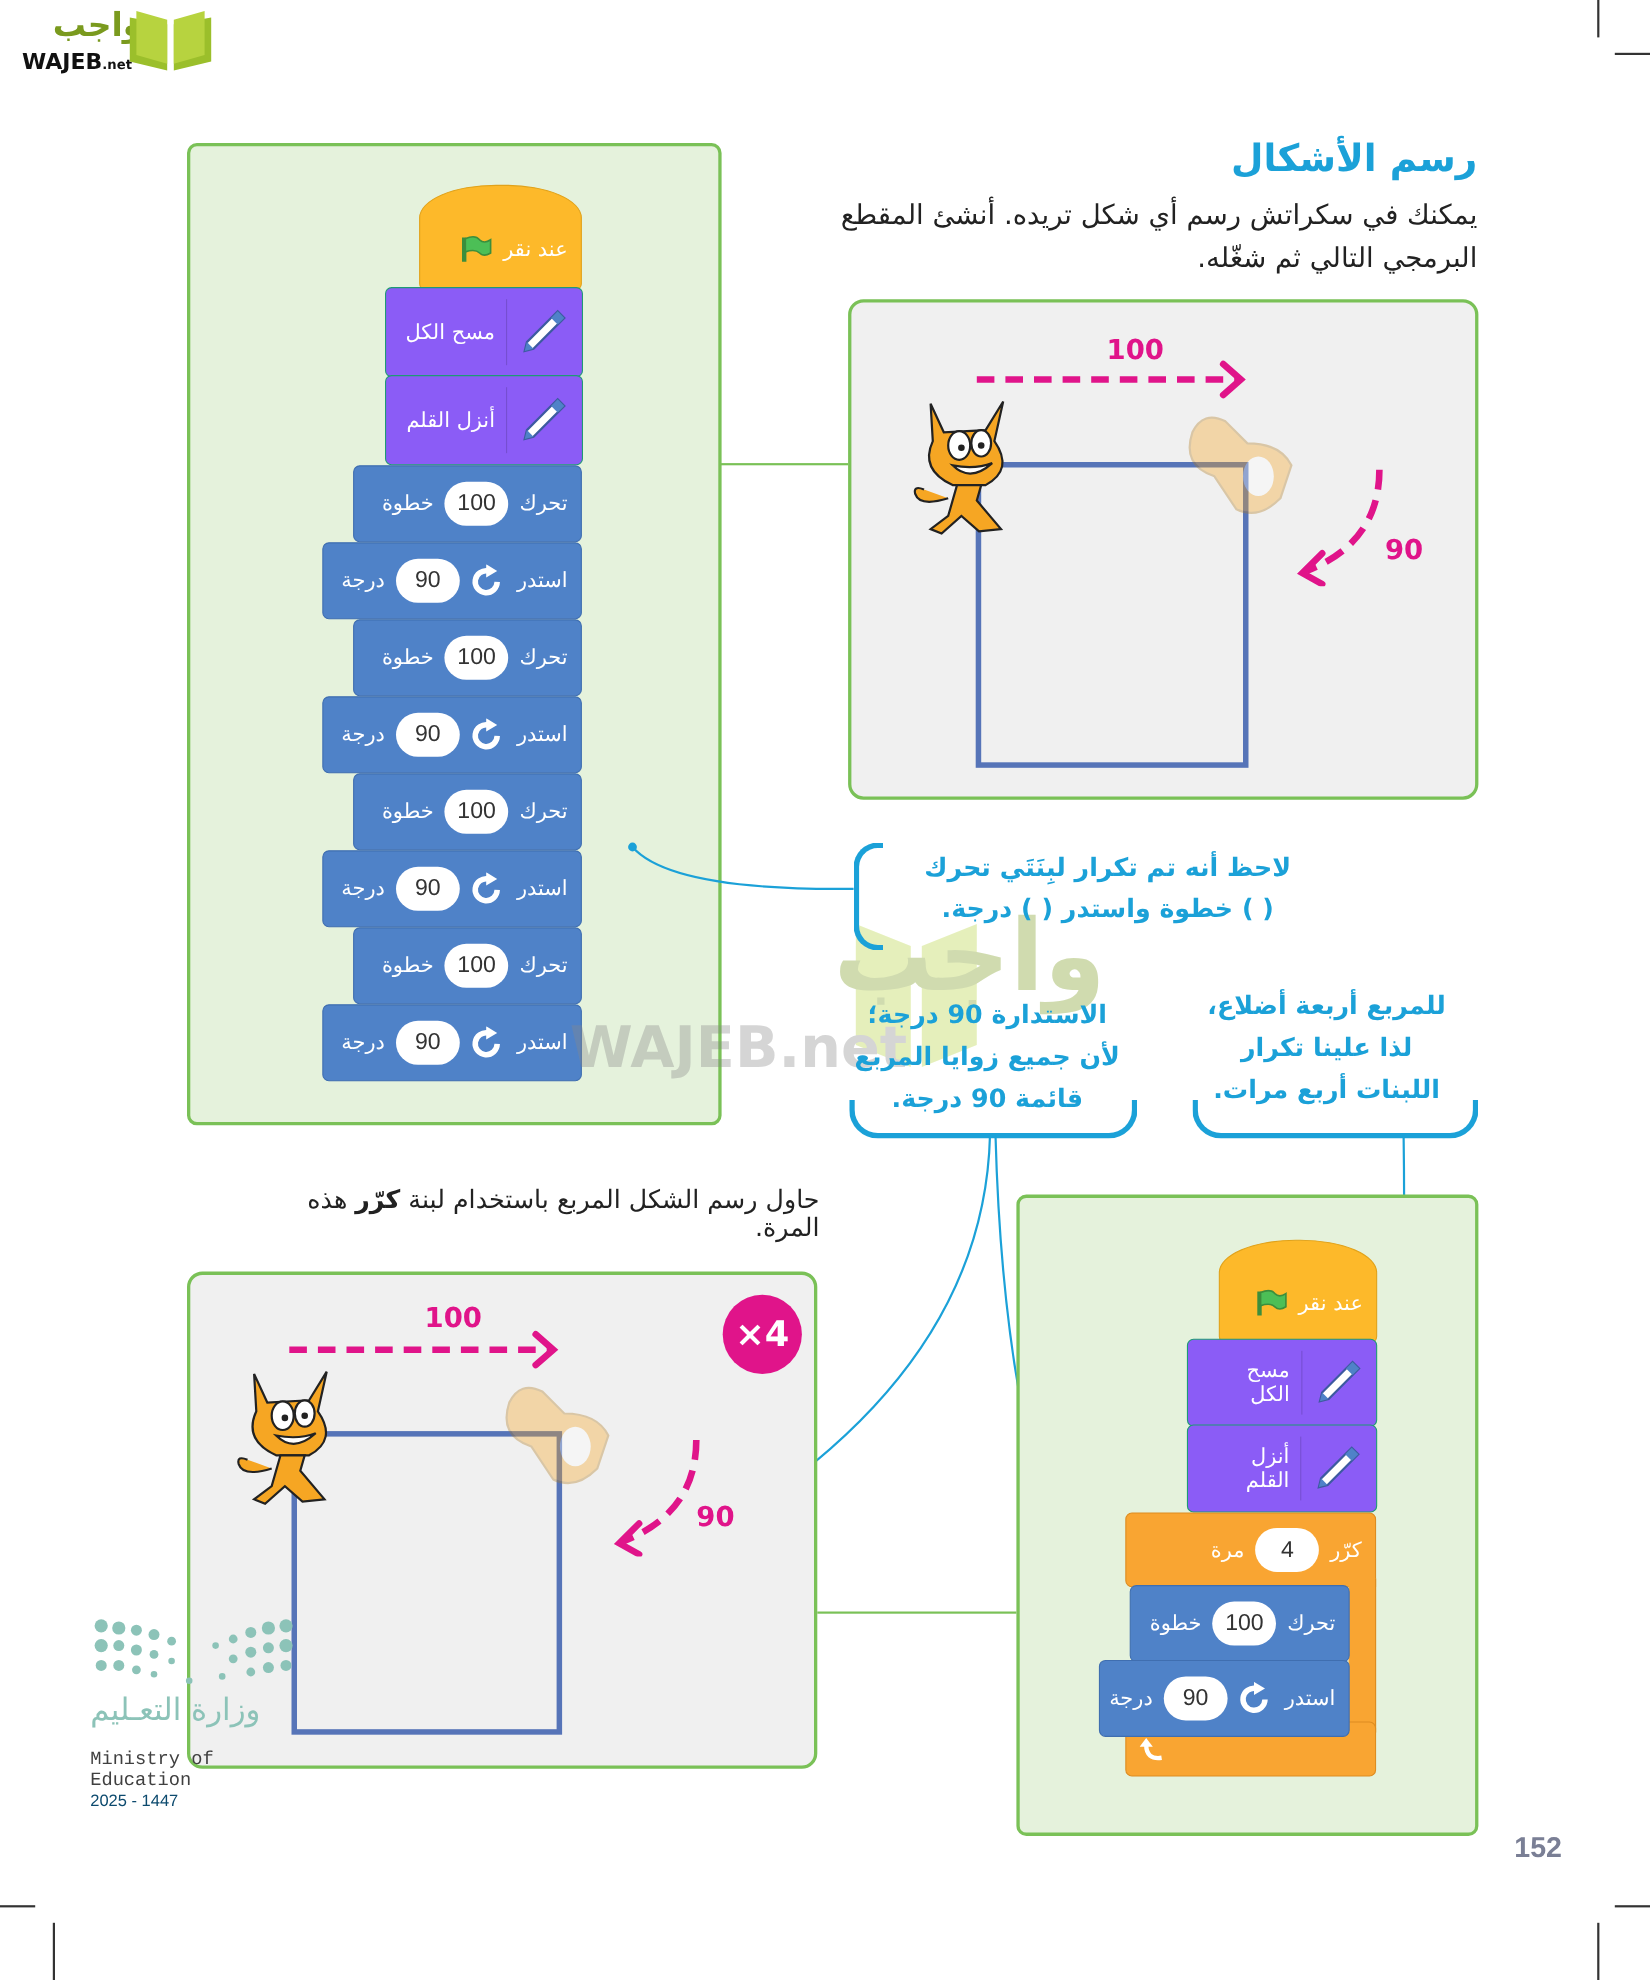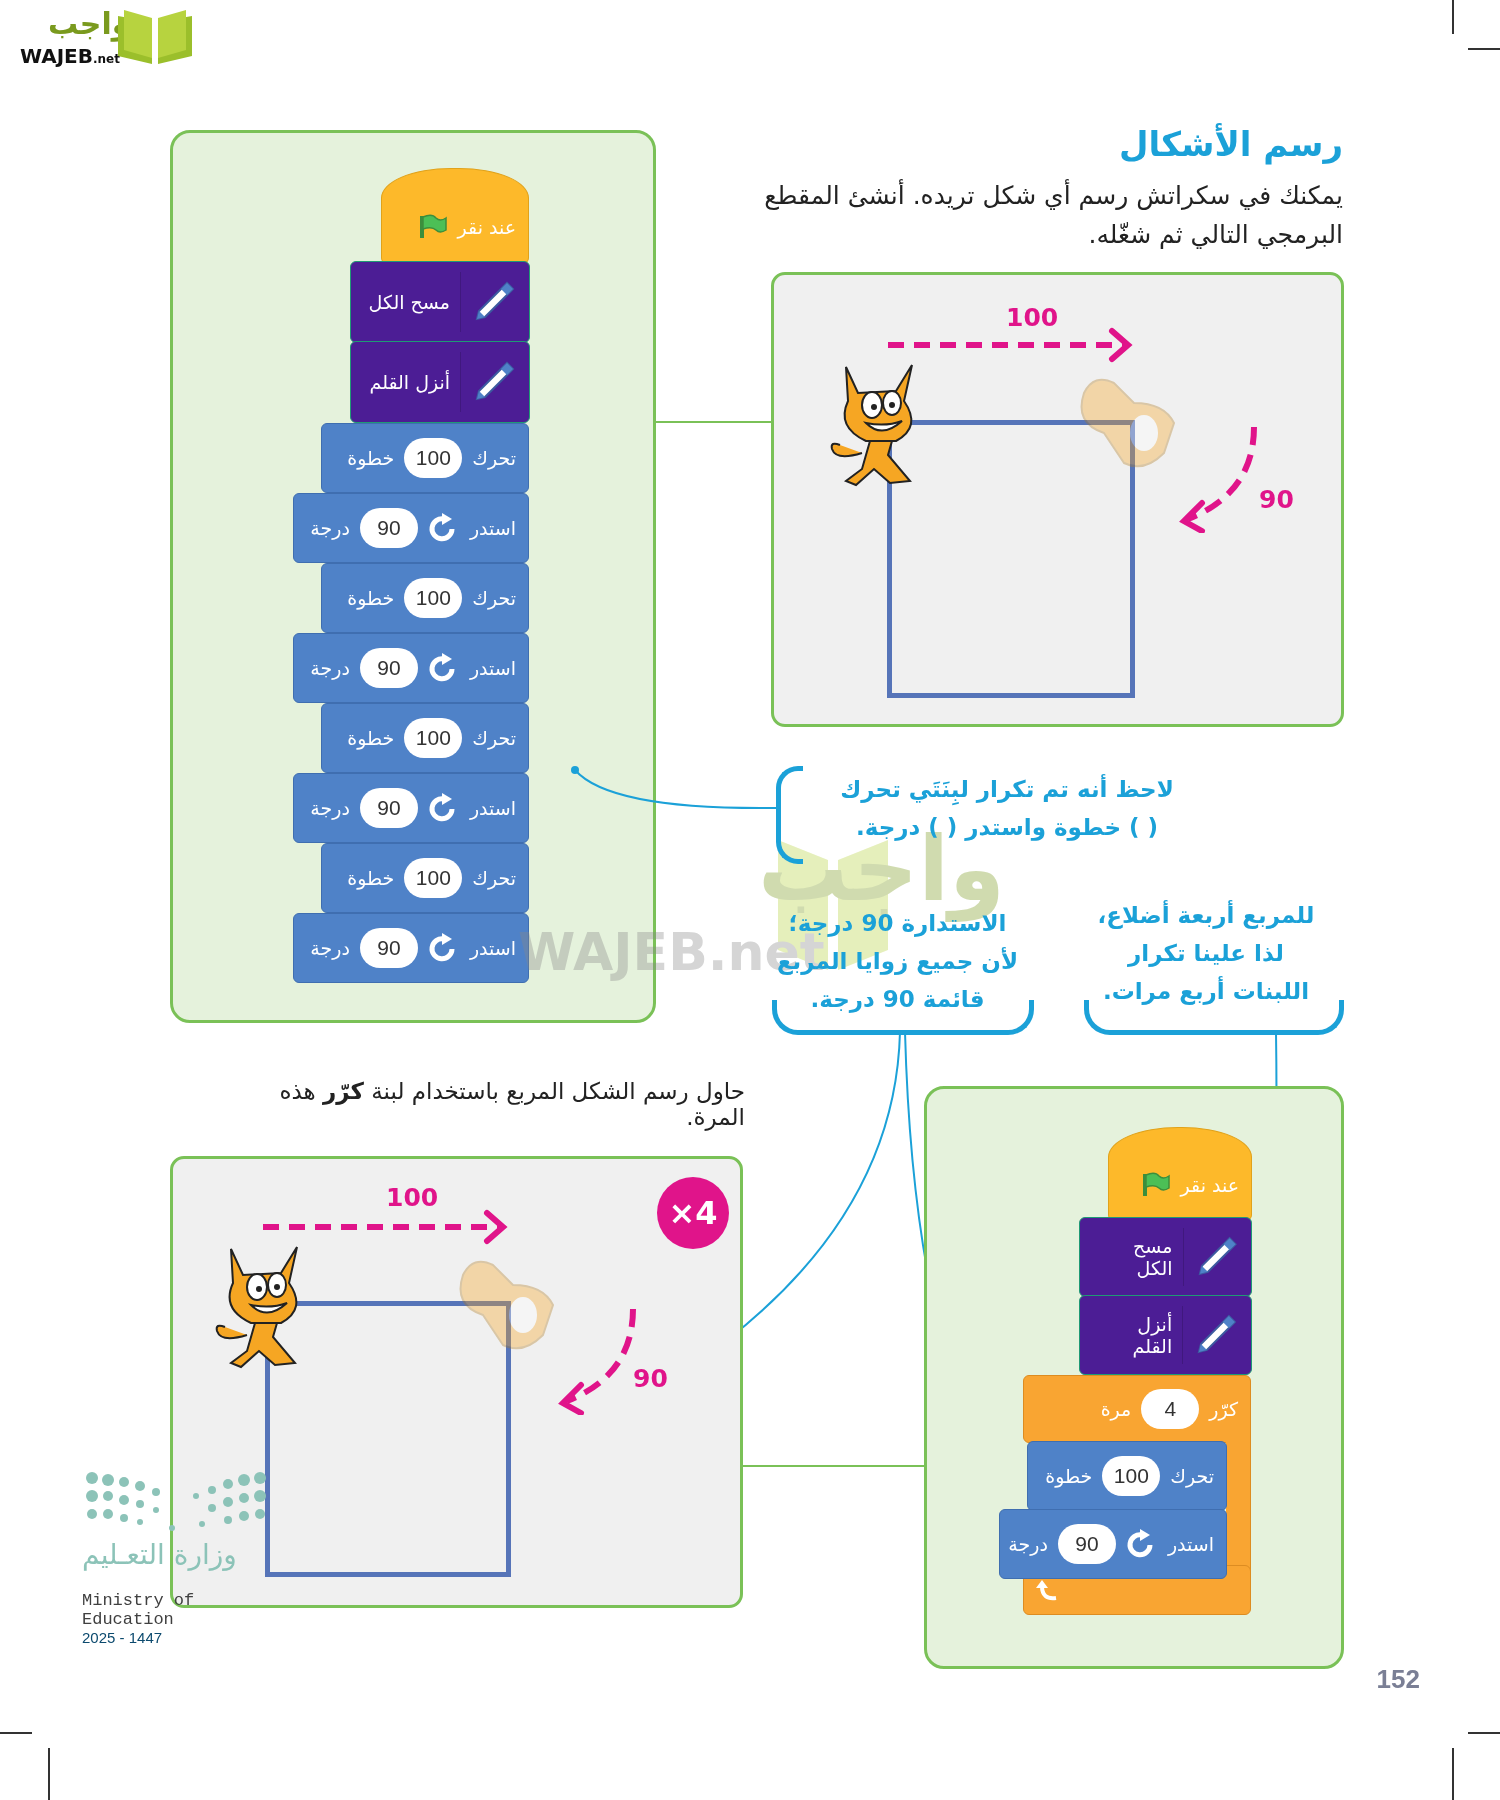--- a/index.html
+++ b/index.html
@@ -12,27 +12,27 @@
   .logo-ar { position:absolute; left:40px; top:2px; font-size:30px; font-weight:bold; color:#7a9a1e; direction:rtl; }
   .logo-en { position:absolute; left:12px; top:40px; font-size:16px; font-weight:bold; color:#111; }
   .logo-en span { font-size:12px; }
   .logo-book { position:absolute; left:108px; top:4px; width:78px; height:58px; }
   
   .title { right:157px; top:124px; font-size:34px; font-weight:bold; color:#1ba1d8; direction:rtl; }
   .intro { right:157px; top:176px; width:600px; font-size:25px; line-height:39px; color:#222; direction:rtl; text-align:right; }
   .instr { left:220px; top:1078px; width:525px; font-size:23px; color:#222; direction:rtl; text-align:right; }
   .instr b { font-weight:bold; }
   
-  .code-panel { background:#e5f2dc; border:3px solid #7ac157; border-radius:20px; box-sizing:border-box; }
+  .code-panel { background:#e5f2dc; border:3px solid #7ac157; border-radius:9px; box-sizing:border-box; }
   .stage-panel { background:#f0f0f0; border:3px solid #7ac157; border-radius:14px; box-sizing:border-box; }
   
   .blk { position:absolute; box-sizing:border-box; color:#fff; font-size:19px; direction:rtl;
          display:flex; align-items:center; gap:10px; padding:0 12px; border-radius:6px; }
   .hat { background:#fdb92a; border:1px solid #e1a21a; border-radius:70px 70px 6px 6px / 30px 30px 6px 6px; justify-content:flex-start; }
-  .pen { background:#4c1d95; border:1px solid #1f9a75; }
+  .pen { background:#8b5cf6; border:1px solid #1f9a75; }
   .motion { background:#4f82c8; border:1px solid #3f6eb0; }
   .ctrl { background:#f9a532; border:1px solid #dd8c21; }
   .pill { background:#fff; color:#333; border-radius:24px; min-width:58px; height:40px; display:flex; align-items:center; justify-content:center; font-size:21px; font-family:"Liberation Sans", sans-serif; }
   .pen-sep { width:1px; align-self:stretch; background:rgba(0,0,0,0.15); margin:10px 0; }
   .ic { display:inline-flex; align-items:center; justify-content:center; }
   
   .square { position:absolute; border:5px solid #5674b8; box-sizing:border-box; }
   .magenta { color:#e0148a; font-weight:bold; font-size:25px; font-family:"DejaVu Sans", sans-serif; }
   .badge { position:absolute; width:72px; height:72px; border-radius:50%; background:#e0148a; color:#fff; font-size:32px; font-weight:bold; display:flex; align-items:center; justify-content:center; }
   

